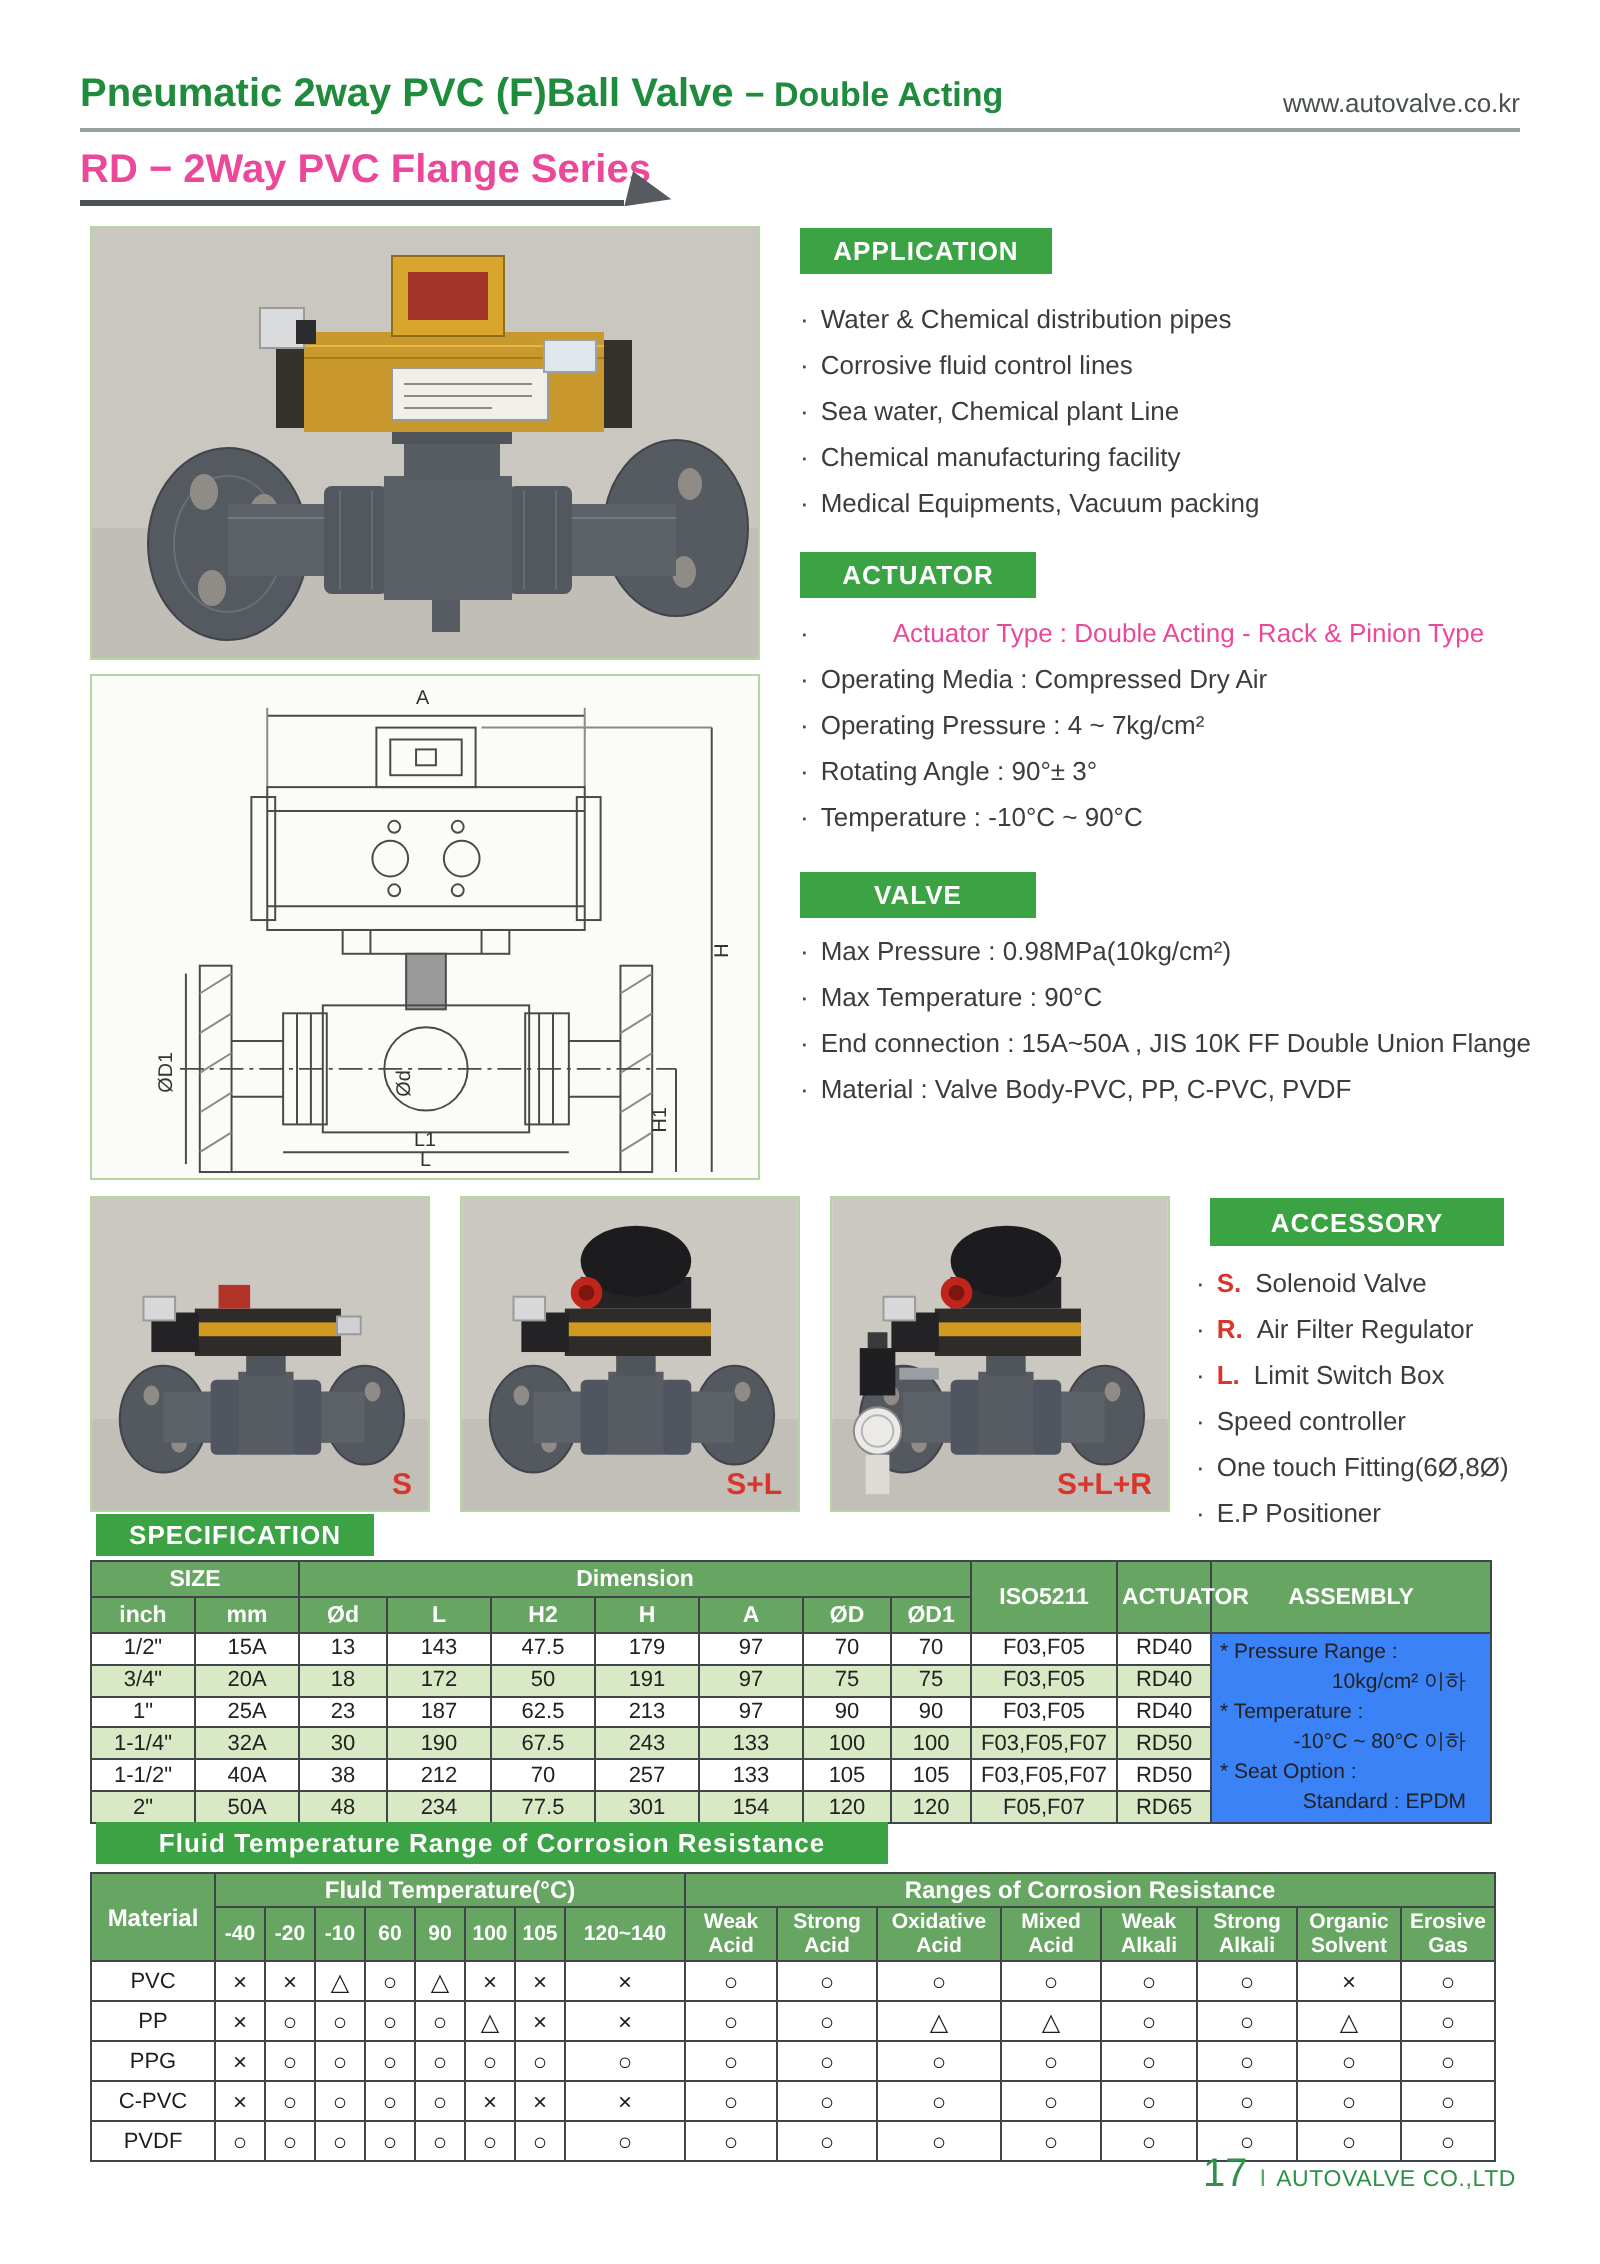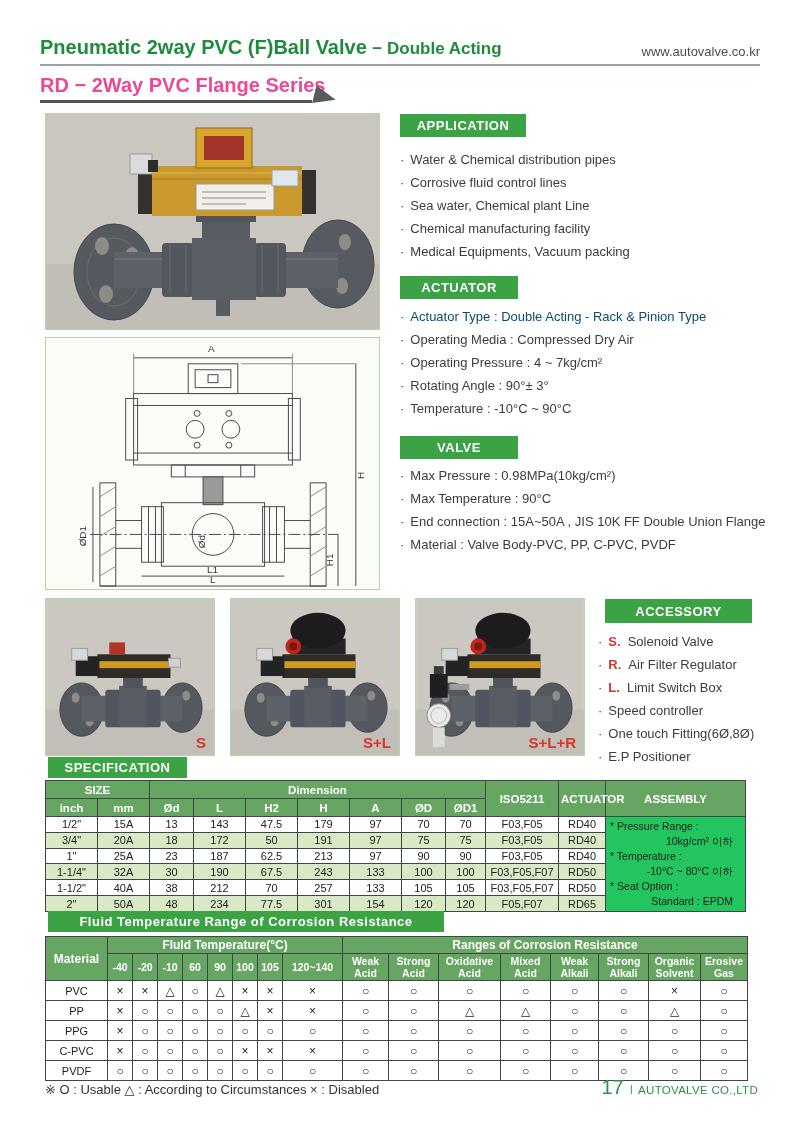--- a/index.html
+++ b/index.html
@@ -25,32 +25,32 @@
   .photo-label{position:absolute;right:8px;bottom:4px;color:#d9352a;font-weight:bold;font-size:15px;}
 
   
   .badge{background:#3ca344;color:#fff;font-weight:bold;font-size:13px;letter-spacing:.5px;
          display:flex;align-items:center;justify-content:center;box-sizing:border-box;}
 
   
   .bullets{list-style:none;margin:0;padding:0;font-size:13px;color:#3c3c3c;}
   .bullets li{display:flex;align-items:baseline;line-height:23px;white-space:nowrap;}
   .bullets .dot{margin-right:6px;}
-  .red{color:#0c4a6e;}
+  .red{color:#ec4899;margin-left:36px;}
   .prefix{color:#d9352a;font-weight:bold;margin-right:7px;}
 
   
   table{border-collapse:collapse;table-layout:fixed;}
   .spec-table{left:45px;top:780px;width:700px;font-size:11px;padding-left:26px;}
   .spec-table th{background:#67a662;color:#fff;border:1px solid #3f4548;font-size:11.5px;
                  padding:1px 2px;height:15px;font-weight:bold;}
   .spec-table td{border:1px solid #3f4548;text-align:center;padding:0 2px;height:13.5px;color:#222;}
   .row-green td{background:#d9e9c6;}
   .row-white td{background:#fff;}
-  td.assembly-cell{background:#22c55e;text-align:left;vertical-align:top;padding:2px 4px;}
+  td.assembly-cell{background:#3b82f6;text-align:left;vertical-align:top;padding:2px 4px;}
   .assembly-line{line-height:15px;font-size:10.5px;white-space:nowrap;}
   .assembly-line.indent{text-align:right;padding-right:8px;}
 
   
   .cor-table{left:45px;top:936px;width:702px;font-size:11px;}
   .cor-table th{background:#67a662;color:#fff;border:1px solid #3f4548;font-weight:bold;
                 font-size:10.5px;padding:1px;line-height:12px;}
   .cor-table .group-row th{height:14px;font-size:12px;}
   .cor-table td{border:1px solid #3f4548;background:#fff;text-align:center;height:17px;color:#1c1c1c;}
   .cor-table td.mat{font-weight:normal;font-size:11px;}
@@ -597,21 +597,20 @@
           <td class="sym">○</td>
           <td class="sym">○</td>
           <td class="sym">○</td>
           <td class="sym">○</td>
           <td class="sym">○</td>
           <td class="sym">○</td>
         </tr>
       </tbody>
   </table>
 
-  <div class="abs legend">※ O : Usable   △ : According to Circumstances   × :  Disabled</div>
 
   <div class="abs footer">
     <span class="pg">17</span>
     <span class="sep">I</span>
     <span class="co">AUTOVALVE CO.,LTD</span>
   </div>
 
 </div>
 
 </body></html>

